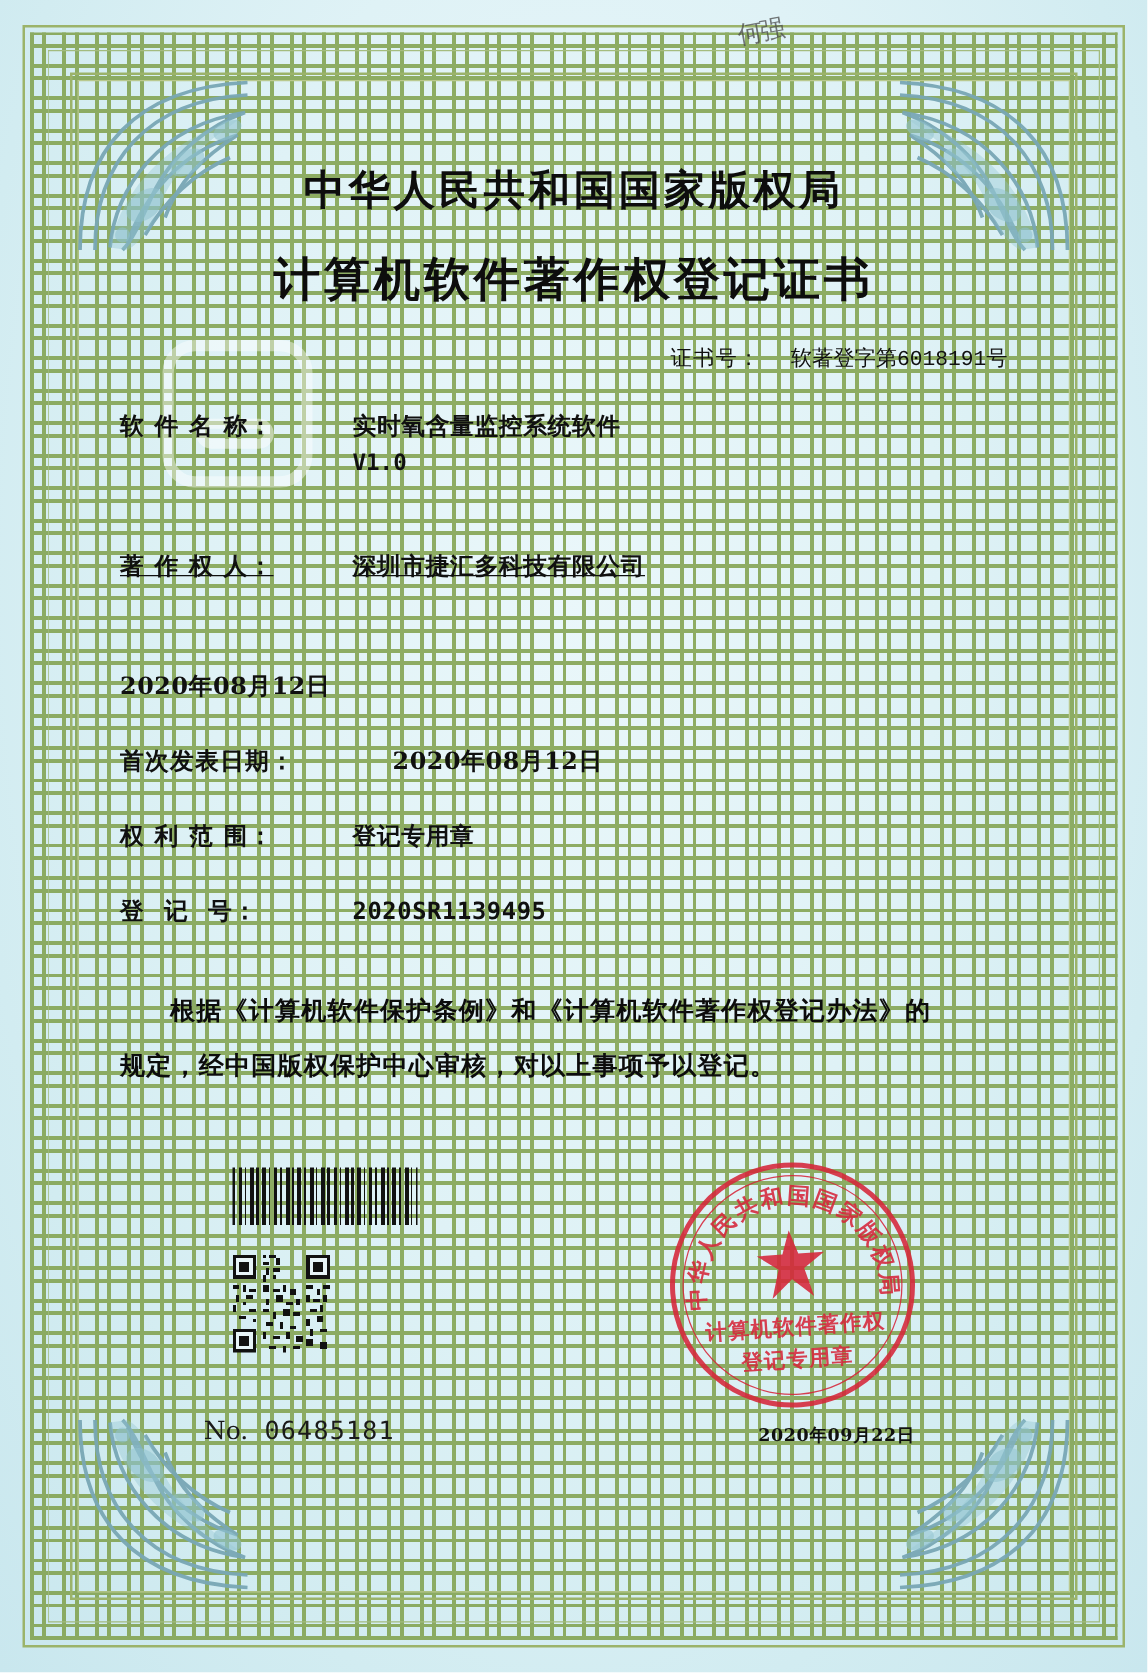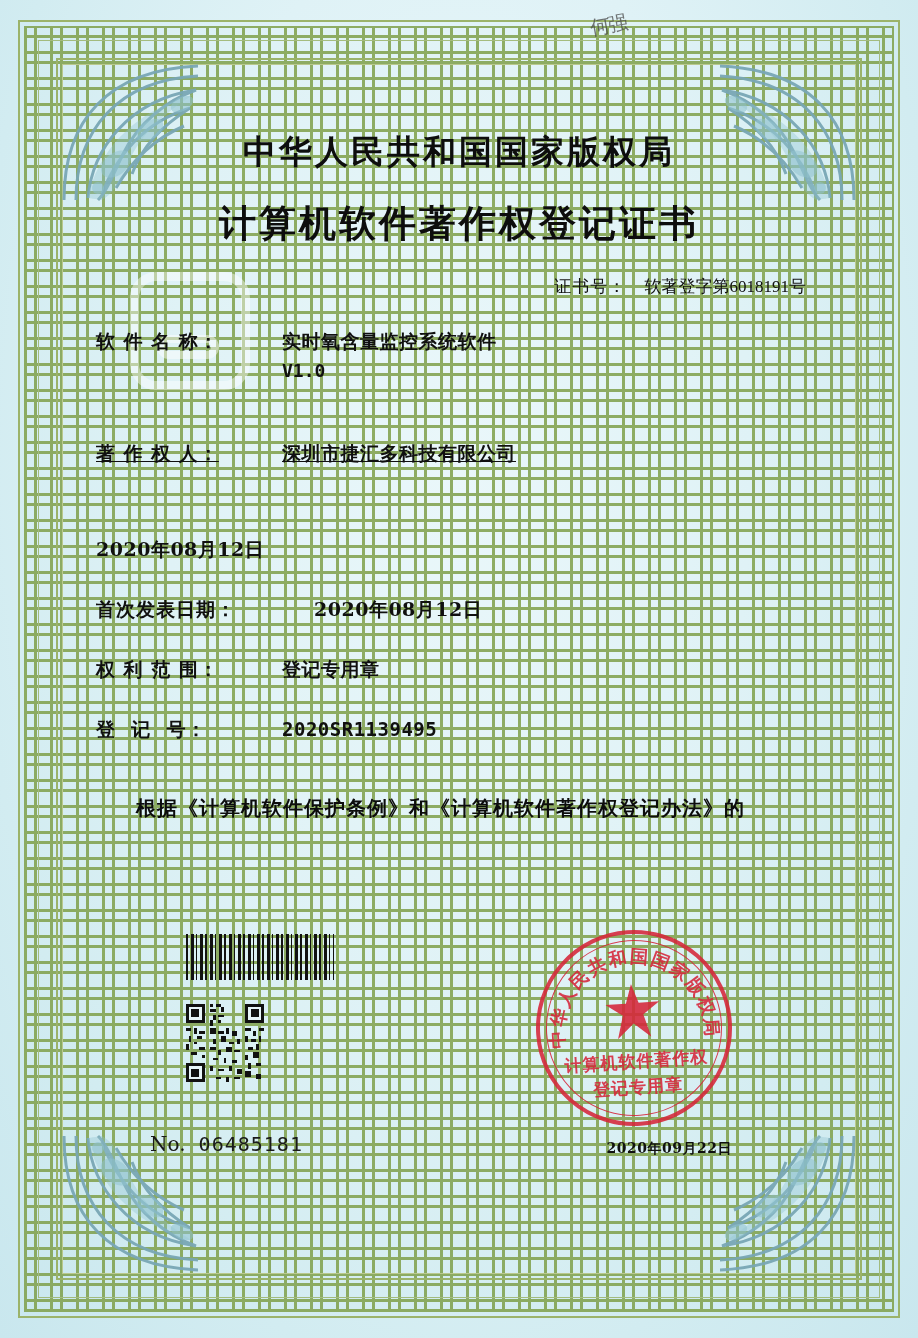--- a/index.html
+++ b/index.html
@@ -145,21 +145,21 @@
     margin-top: 24px;
     color: #0d0d0d;
     font-family: "DejaVu Serif", serif;
   }
 
   .cert-no {
     margin-top: 26px;
     text-align: right;
     font-size: 17px;
     padding-right: 16px;
-    font-family: Liberation Serif, serif;
+    font-family: Liberation Mono, monospace;
     color: #111;
   }
   .cert-no .label { letter-spacing: 1px; }
   .cert-no .value { margin-left: 14px; letter-spacing: 0px; }
 
   .field {
     display: flex;
     align-items: flex-start;
     margin-top: 22px;
     font-size: 19px;
@@ -267,21 +267,21 @@
     font-weight: bold;
     font-family: "DejaVu Serif", serif;
     letter-spacing: 1px;
   }
   .seal-line1 { top: 116px; font-size: 17px; }
   .seal-line2 { top: 142px; font-size: 17px; }
 
   
   .footer-no {
     position: absolute;
-    left: 150px;
+    left: 163px;
     bottom: 182px;
     font-size: 20px;
     font-family: "DejaVu Sans Mono", monospace;
     letter-spacing: 1px;
     color: #1a1a1a;
   }
   .footer-no .prefix { font-family: "DejaVu Serif", serif; letter-spacing: 0; }
   .footer-date {
     position: absolute;
     right: 186px;
@@ -418,20 +418,21 @@
       <div class="fv">登记专用章</div>
     </div>
 
     <div class="field" style="margin-top:30px;">
       <div class="fl">登  记  号：</div>
       <div class="fv" style="font-family:'DejaVu Sans Mono', monospace; font-size:19px;">2020SR1139495</div>
     </div>
 
     <div class="paragraph">
       <span>根据《计算机软件保护条例》和《计算机软件著作权登记办法》的</span>
+      <span class="l2">规定，经中国版权保护中心审核，对以上事项予以登记。</span>
     </div>
 
   </div>
 
   <div class="barcode"></div>
 
   <div class="qr">
     <svg viewBox="0 0 29 29" xmlns="http://www.w3.org/2000/svg" shape-rendering="crispEdges">
       <rect width="29" height="29" fill="#ffffff" opacity="0"></rect>
       <g fill="#111111">

